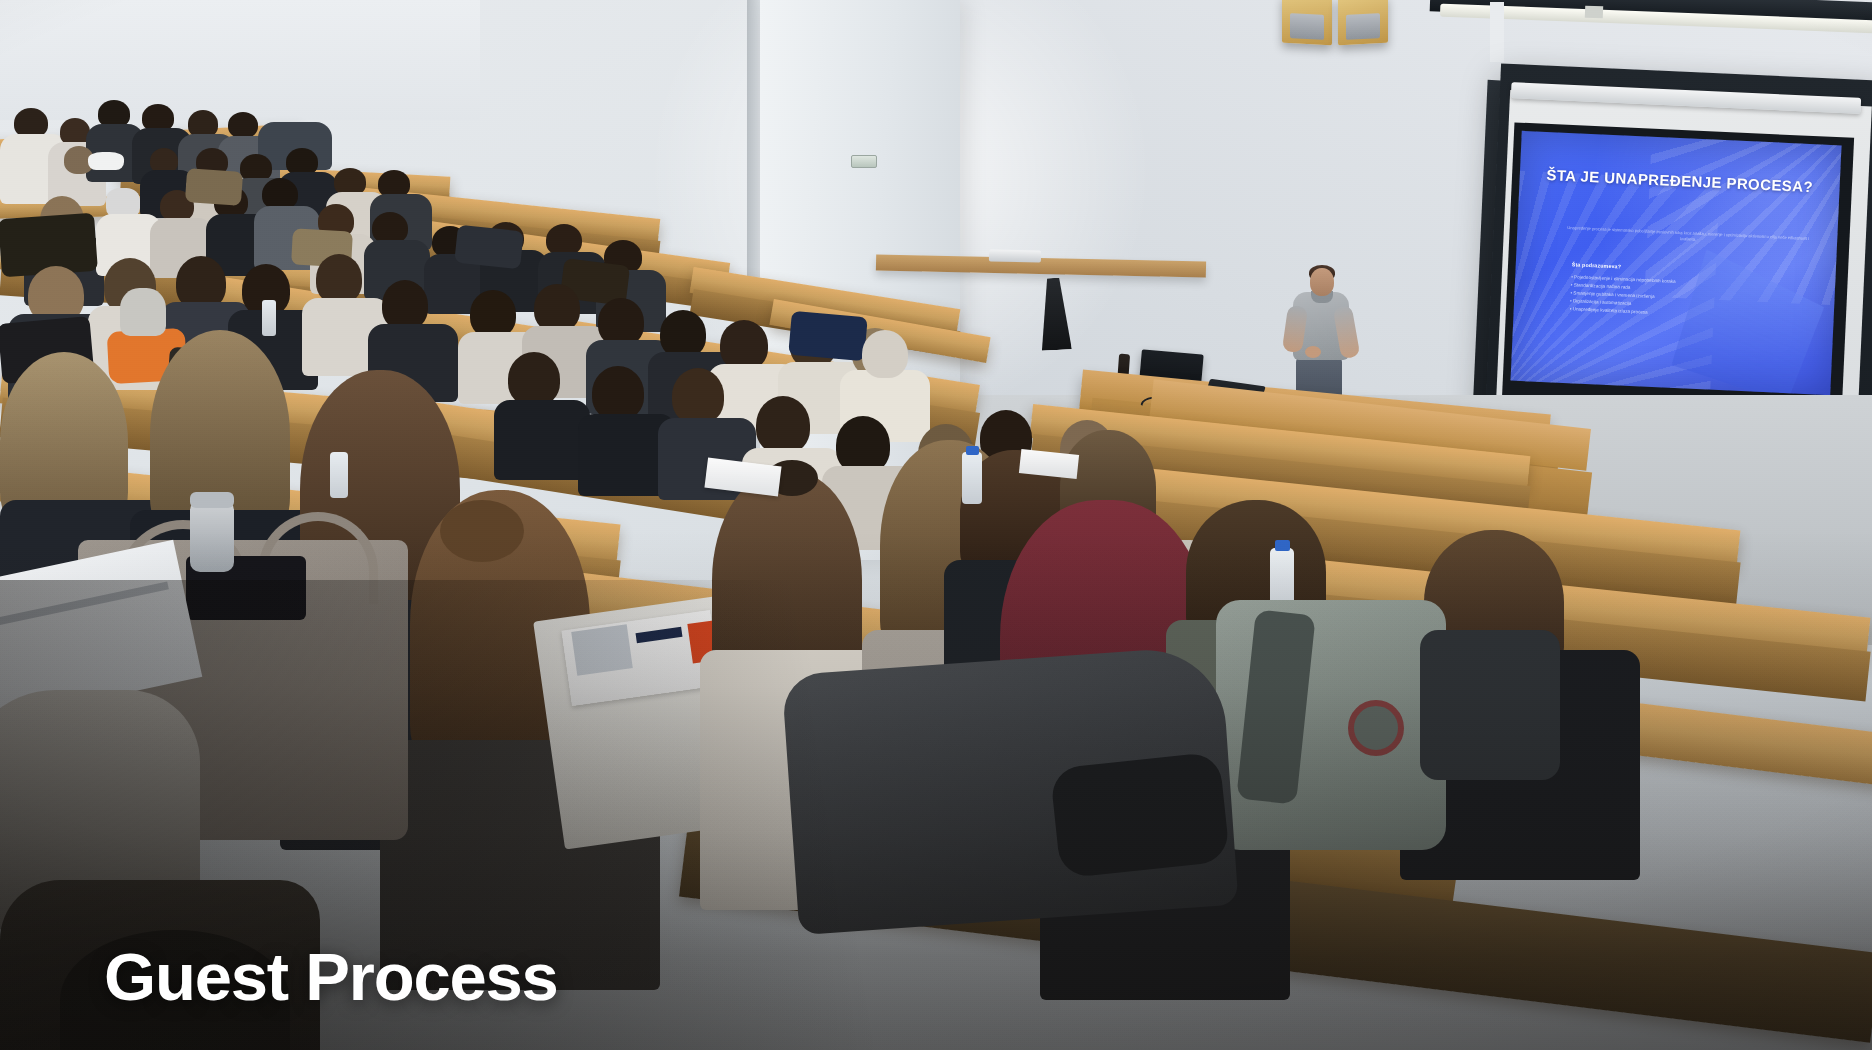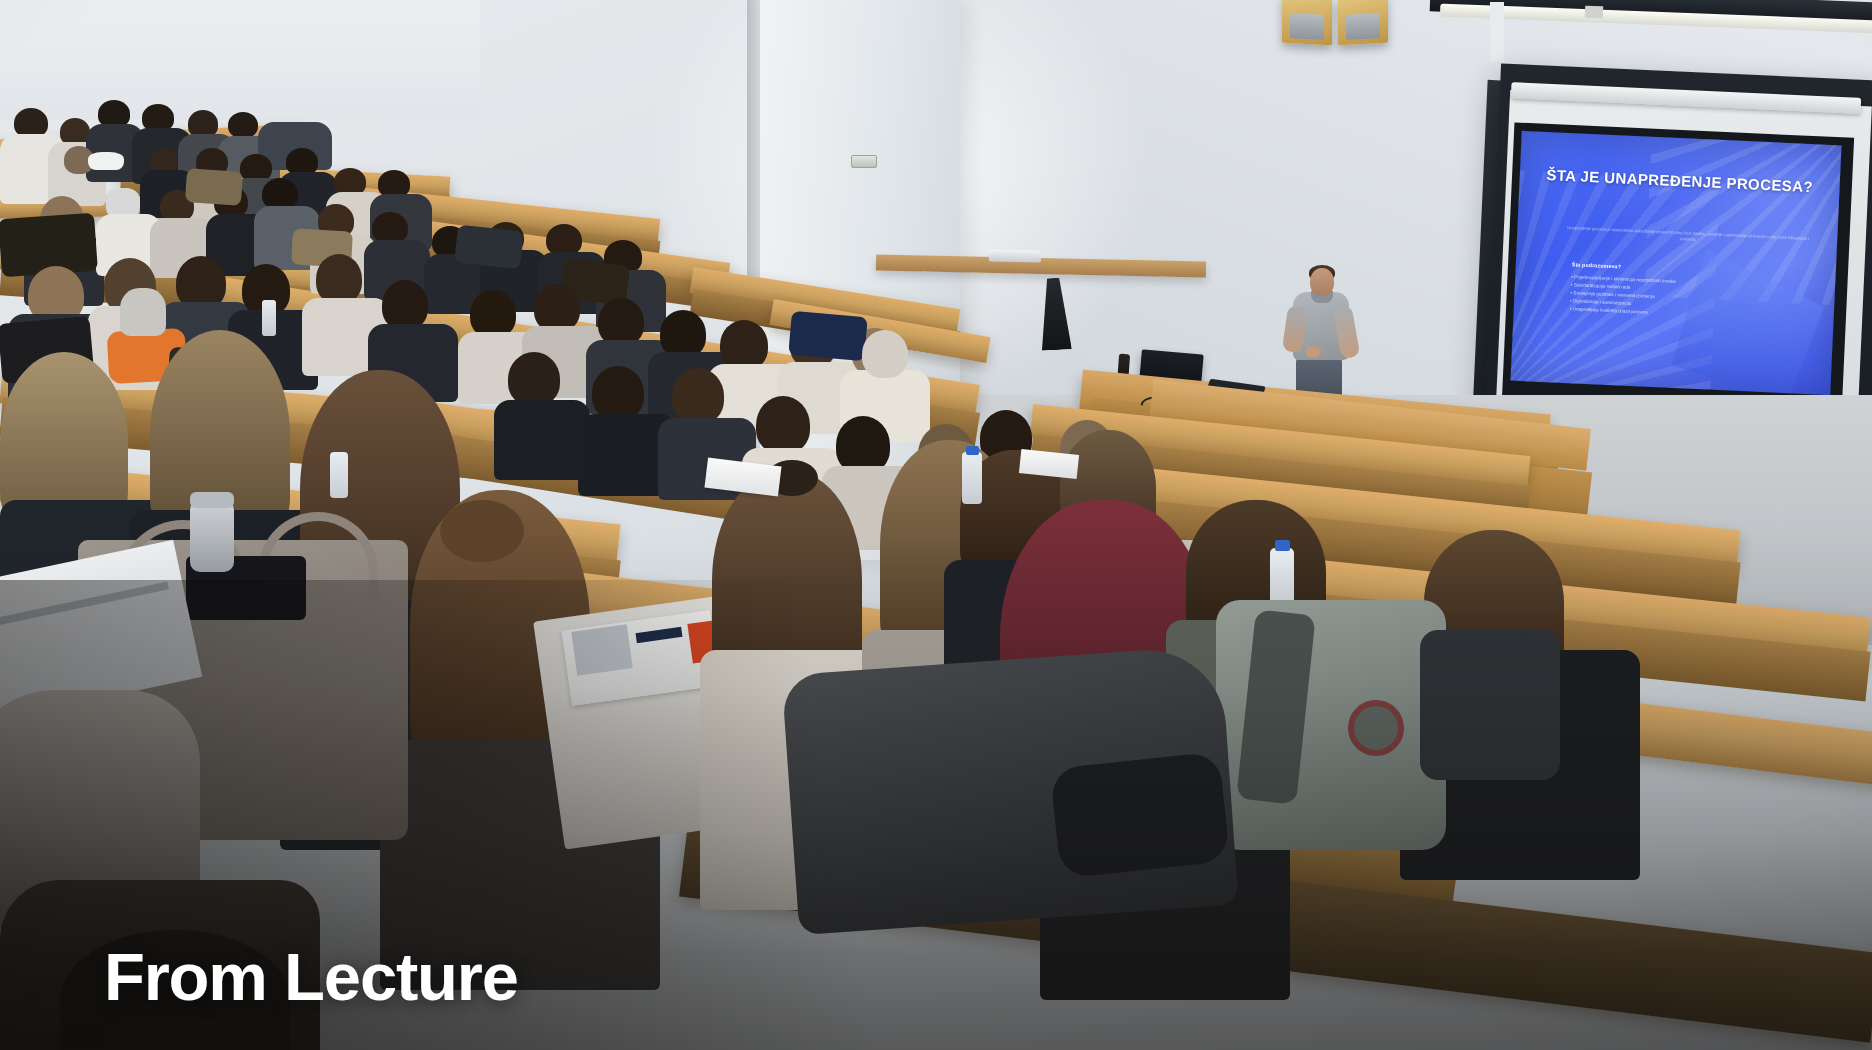--- a/index.html
+++ b/index.html
@@ -701,16 +701,16 @@
     <div style="position:absolute; left:60px; top:930px; width:230px; height:140px; background:#22201c; border-radius:50% 50% 0 0;"></div>
 
   </div>
 
   <div class="vignette"></div>
   <div class="scrim"></div>
   <div class="scrim-left"></div>
   <div class="grain"></div>
 
   <div class="caption">
-    <div class="caption-title">From Lecture</div>
+    <div class="caption-title">Guest Process</div>
   </div>
 
 </div>
 
 </body></html>

